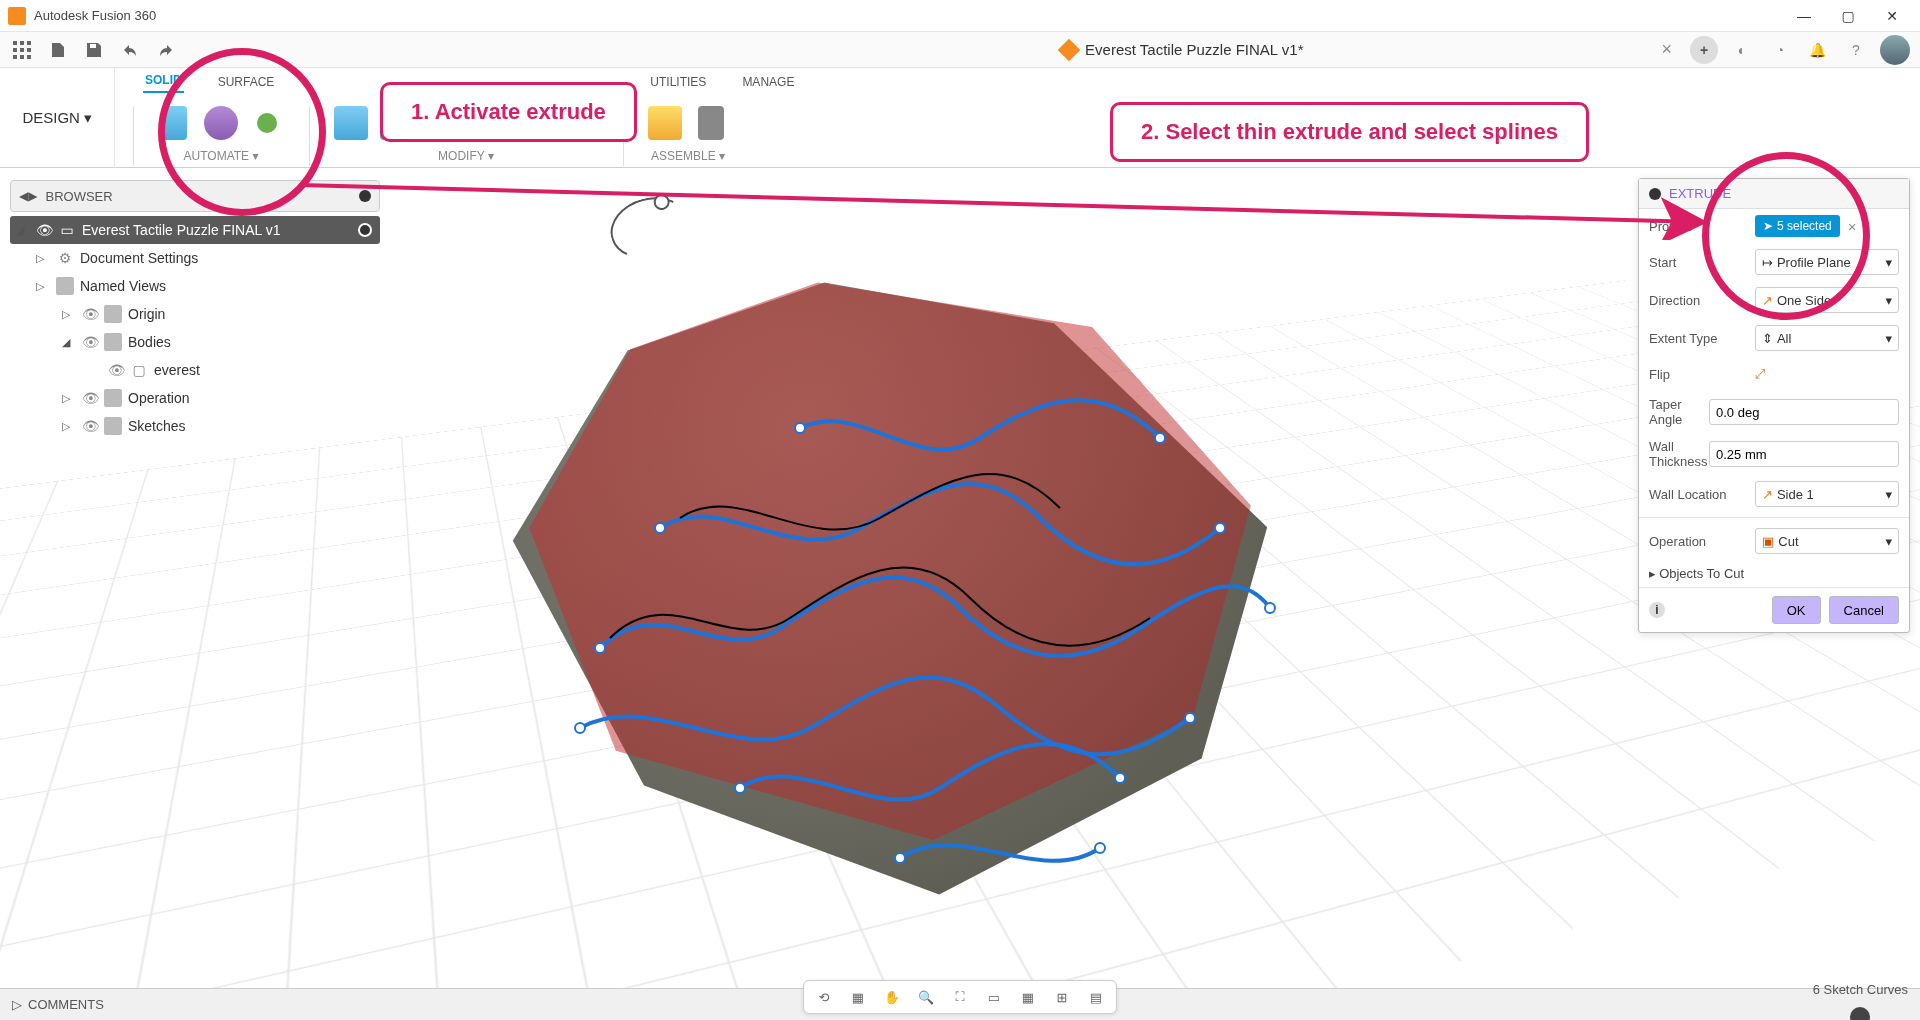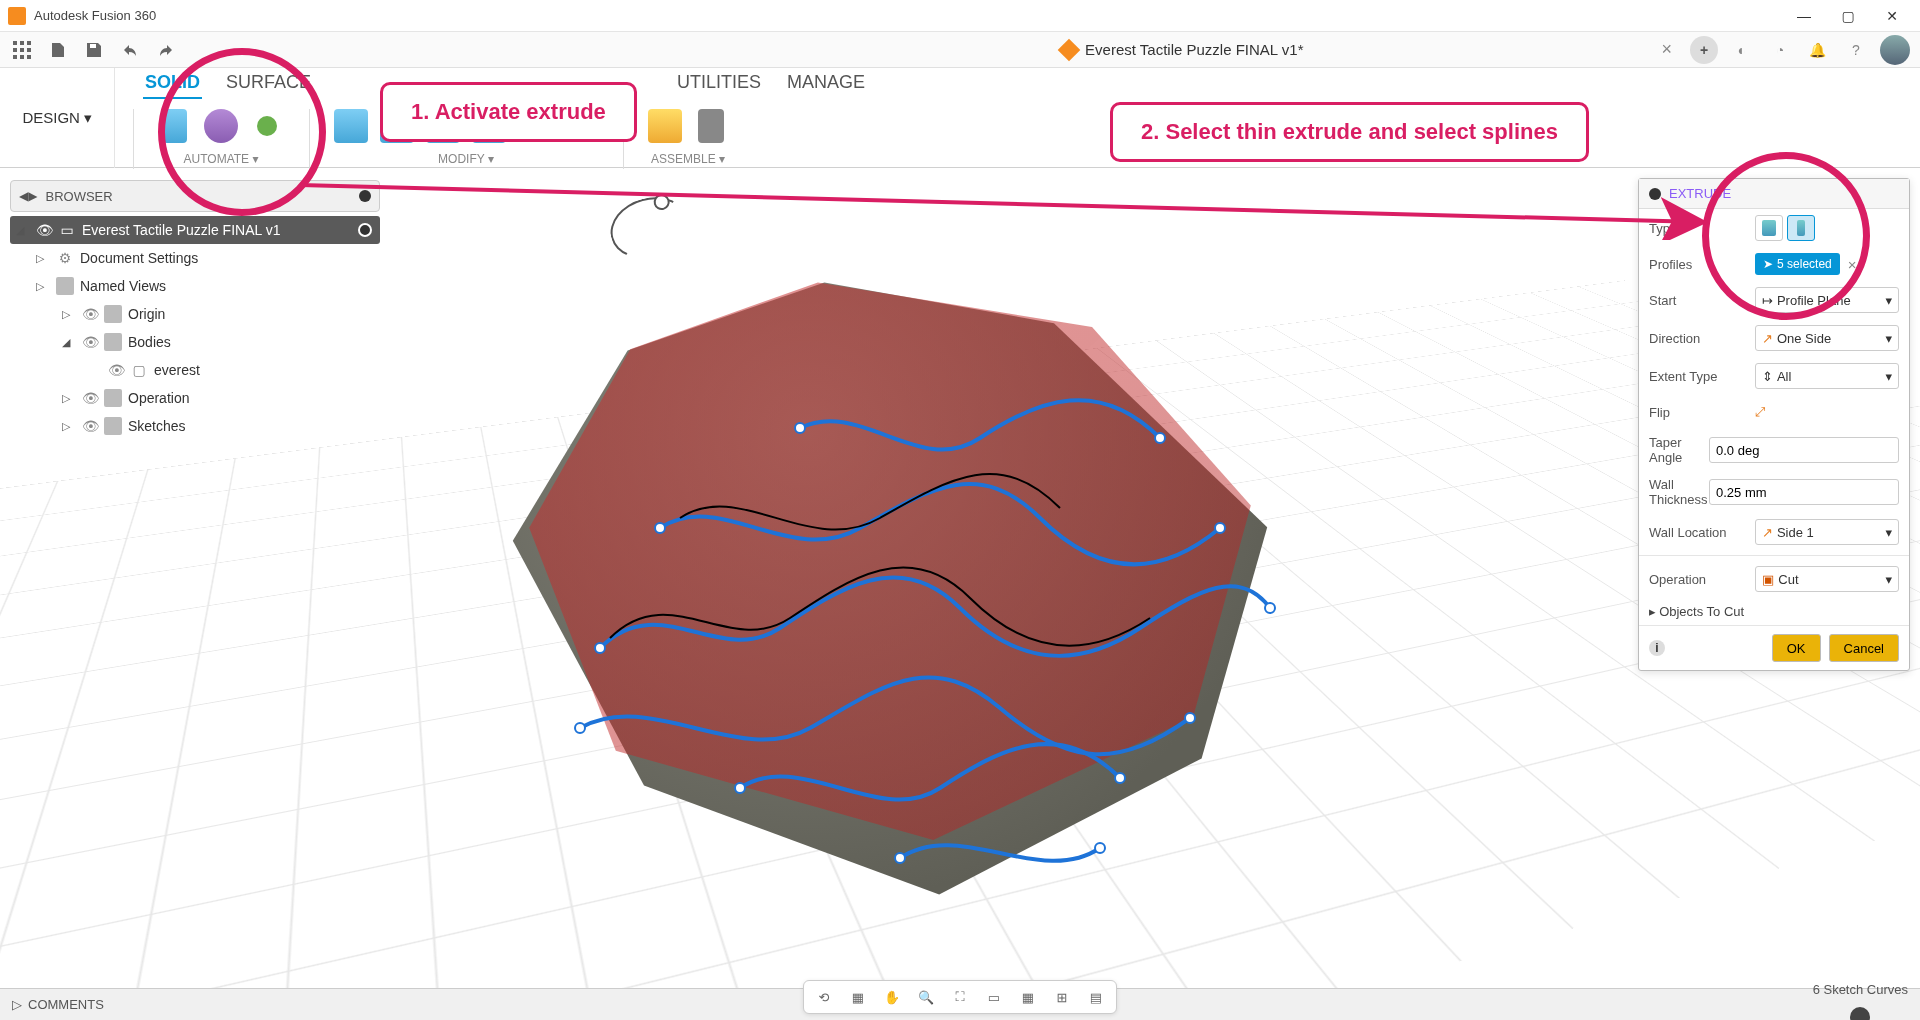--- a/index.html
+++ b/index.html
@@ -22,21 +22,21 @@
 .qat .doc-close { color: #888; font-size: 18px; cursor: pointer; padding: 0 6px; }
 .qat .right-icons { display: flex; gap: 10px; align-items: center; }
 .qat .right-icons .ri { width: 28px; height: 28px; border-radius: 50%; display: flex; align-items: center; justify-content: center; color: #888; cursor: pointer; }
 .qat .right-icons .ri.add { background: #ddd; color: #555; font-weight: bold; }
 .qat .right-icons .avatar { width: 30px; height: 30px; border-radius: 50%; background: linear-gradient(#8aa,#567); }
 
 
 .ribbon { height: 100px; background: #fff; border-bottom: 1px solid #d0d0d0; display: flex; align-items: flex-start; position: relative; }
 .workspace-btn { width: 115px; height: 100px; display: flex; align-items: center; justify-content: center; border-right: 1px solid #e5e5e5; font-size: 15px; color: #333; cursor: pointer; }
 .ribbon-section { display: flex; flex-direction: column; height: 100%; }
-.ribbon-tabs { height: 28px; display: flex; padding-left: 28px; gap: 22px; align-items: flex-start; font-size: 18px; color: #555; }
+.ribbon-tabs { height: 28px; display: flex; padding-left: 28px; gap: 32px; align-items: flex-end; font-size: 12px; color: #555; }
 .ribbon-tabs .tab { padding: 4px 2px; cursor: pointer; }
 .ribbon-tabs .tab.active { color: #0696d7; border-bottom: 2px solid #0696d7; font-weight: 600; }
 .ribbon-tools { flex: 1; display: flex; align-items: center; padding: 4px 12px 0; gap: 6px; }
 .tool-btn { width: 42px; height: 42px; display: flex; align-items: center; justify-content: center; cursor: pointer; border-radius: 3px; }
 .tool-btn.active { background: #cce8f6; }
 .tool-ico { width: 34px; height: 34px; border-radius: 4px; }
 .tool-sketch { background: linear-gradient(#fff,#fff); border: 2px solid #0696d7; position: relative; }
 .tool-sketch::after { content:"+"; position:absolute; bottom:-4px; right:-4px; color:#4caf50; font-weight:bold; font-size:16px; }
 .tool-extrude { background: linear-gradient(#5dc1e8,#0696d7); }
 .tool-blue { background: linear-gradient(#7ecef4,#46a7d8); }
@@ -107,21 +107,21 @@
 .extrude-panel .sel-chip { background:#0696d7; color:#fff; padding:4px 8px; border-radius:3px; font-size:12px; display:flex; align-items:center; gap:4px; cursor:pointer; }
 .extrude-panel .sel-x { color:#888; cursor:pointer; padding:0 4px; font-size:15px; }
 .extrude-panel .chk { width:16px; height:16px; border:1px solid #aaa; background:#eee; position:relative; }
 .extrude-panel .chk.checked::after { content:"✓"; position:absolute; top:-3px; left:1px; font-size:14px; color:#333; }
 .extrude-panel select, .extrude-panel .dropdown { flex:1; height:26px; border:1px solid #ccc; border-radius:3px; padding:0 6px; display:flex; align-items:center; justify-content:space-between; background:#fff; cursor:pointer; font-size:13px; }
 .extrude-panel input.txt { flex:1; height:26px; border:1px solid #ccc; border-radius:3px; padding:0 6px; font-size:13px; }
 .extrude-panel .sep { height:1px; background:#e5e5e5; margin:4px 0; }
 .extrude-panel .section-toggle { padding:6px 10px; cursor:pointer; color:#444; }
 .extrude-panel .footer { display:flex; justify-content:flex-end; gap:8px; padding:8px 10px; border-top:1px solid #e5e5e5; align-items:center; }
 .extrude-panel .footer .info { margin-right:auto; font-weight:bold; color:#333; width:16px; height:16px; border-radius:50%; background:#ddd; display:flex; align-items:center; justify-content:center; font-size:12px; }
-.extrude-panel .footer button { height:28px; padding:0 14px; border:1px solid #bbb; border-radius:3px; background:#eab308; cursor:pointer; font-size:13px; }
+.extrude-panel .footer button { height:28px; padding:0 14px; border:1px solid #bbb; border-radius:3px; background:#c4b5fd; cursor:pointer; font-size:13px; }
 
 
 .statusbar { position:absolute; left:0; right:0; bottom:0; height:32px; background:#f0f0f0; border-top:1px solid #ccc; display:flex; align-items:center; padding:0 12px; font-size:13px; color:#555; }
 .statusbar .comments { display:flex; align-items:center; gap:6px; }
 .statusbar .nav-tools { position:absolute; left:50%; transform:translateX(-50%); bottom:6px; height:34px; background:#fff; border:1px solid #ccc; border-radius:6px; display:flex; align-items:center; padding:0 10px; gap:14px; box-shadow:0 1px 4px rgba(0,0,0,0.1); }
 .statusbar .nav-tools .nt { width:20px; height:20px; color:#666; cursor:pointer; display:flex; align-items:center; justify-content:center; }
 .statusbar .sel-status { margin-left:auto; display:flex; align-items:center; gap:10px;flex-direction:column; }
 .statusbar .sel-status .gear { width:20px; height:20px; background:#444; border-radius:50%; }
 
 
@@ -359,31 +359,20 @@
     </div>
   </div>
 </div>
 
 <div class="extrude-panel">
   <div class="hdr">
     <span class="coll"></span>
     <span class="title">EXTRUDE</span>
   </div>
   <div class="row">
-    <div class="lbl">Type</div>
-    <div class="ctrl">
-      <div class="type-btn">
-          <div class="mini"></div>
-        </div>
-      <div class="type-btn active">
-          <div class="mini" style="width:8px"></div>
-        </div>
-    </div>
-  </div>
-  <div class="row">
     <div class="lbl">Profiles</div>
     <div class="ctrl">
       <div class="sel-chip">
         <span>➤</span>
         <span>5 selected</span>
       </div>
       <span class="sel-x">×</span>
     </div>
   </div>
   <div class="row">

